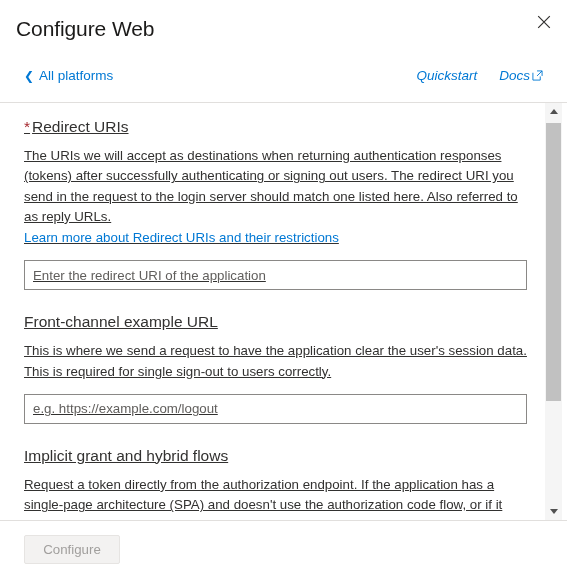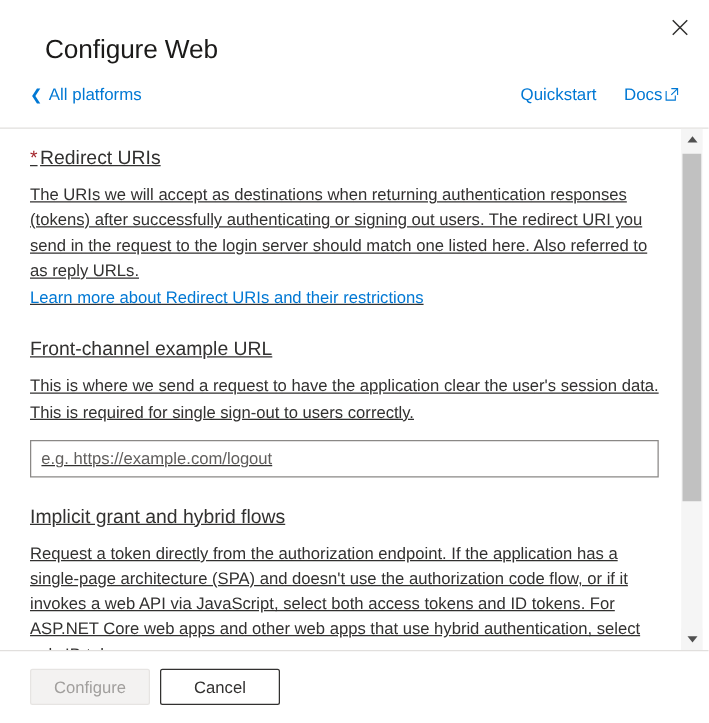--- a/index.html
+++ b/index.html
@@ -24,24 +24,24 @@
     box-sizing: border-box;
     display: flex;
     flex-direction: column;
   }
 
   
   .panel-header {
     position: relative;
     height: 50px;
     flex: 0 0 auto;
-    padding: 0 36px;
-    box-sizing: border-box;
-    display: flex;
-    align-items: flex-end;
+    padding: 0 16px;
+    box-sizing: border-box;
+    display: flex;
+    align-items: center;
   }
   .panel-title {
     font-size: 21px;
     font-weight: 400;
     letter-spacing: -0.1px;
     color: #1b1a19;
     line-height: 1;
     margin: 0;
     padding-top: 6px;
   }
@@ -96,20 +96,21 @@
   }
   .cmd-link {
     color: #0078d4;
     font-size: 13.5px;
     text-decoration: none;
     cursor: pointer;
     line-height: 1;
     display: inline-flex;
     align-items: center;
     gap: 2px;
+    font-style: italic;
   }
   .external-link-icon { display: inline-block; transform: translateY(1px); }
 
   
   .content-wrap {
     position: relative;
     flex: 1 1 auto;
     overflow: hidden;
   }
   .content {
@@ -285,20 +286,21 @@
 
   <div class="content-wrap">
     <div class="content">
 
       <div class="section">
         <div class="section-heading">
           <span class="req-asterisk">*</span><span>Redirect URIs</span>
         </div>
         <p class="section-desc">The URIs we will accept as destinations when returning authentication responses (tokens) after successfully authenticating or signing out users. The redirect URI you send in the request to the login server should match one listed here. Also referred to as reply URLs.</p>
         <a class="learn-more-block">Learn more about Redirect URIs and their restrictions</a>
+        <input class="text-input" type="text" placeholder="Enter the redirect URI of the application" style="">
       </div>
 
       <div class="section">
         <div class="section-heading">Front-channel example URL</div>
         <p class="section-desc">This is where we send a request to have the application clear the user's session data. This is required for single sign-out to users correctly.</p>
         <input class="text-input" type="text" placeholder="e.g. https://example.com/logout" style="">
       </div>
 
       <div class="section">
         <div class="section-heading">Implicit grant and hybrid flows</div>
@@ -313,16 +315,15 @@
       </div>
       <div class="sb-thumb"></div>
       <div class="sb-btn down">
         <span class="sb-arrow down"></span>
       </div>
     </div>
   </div>
 
   <div class="panel-footer">
     <button class="btn btn-primary-disabled" disabled="">Configure</button>
-    <button class="btn btn-default">Cancel</button>
   </div>
 
 </div>
 
 </body></html>

